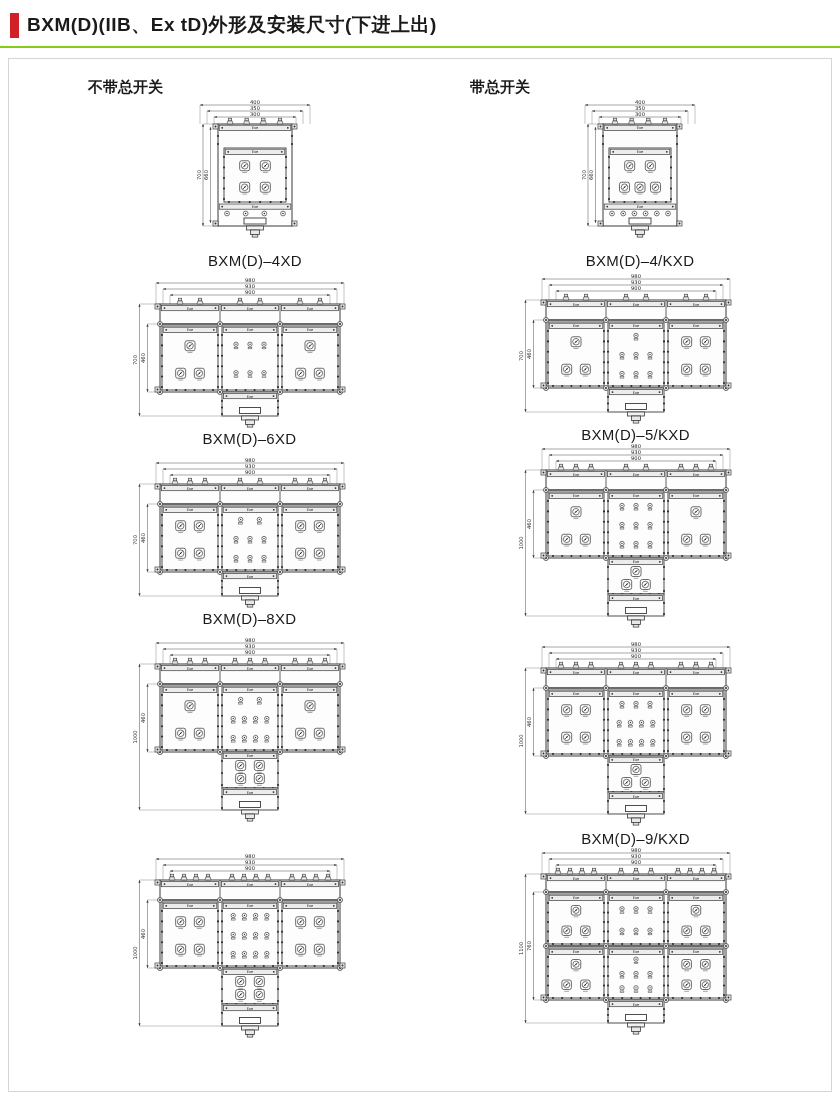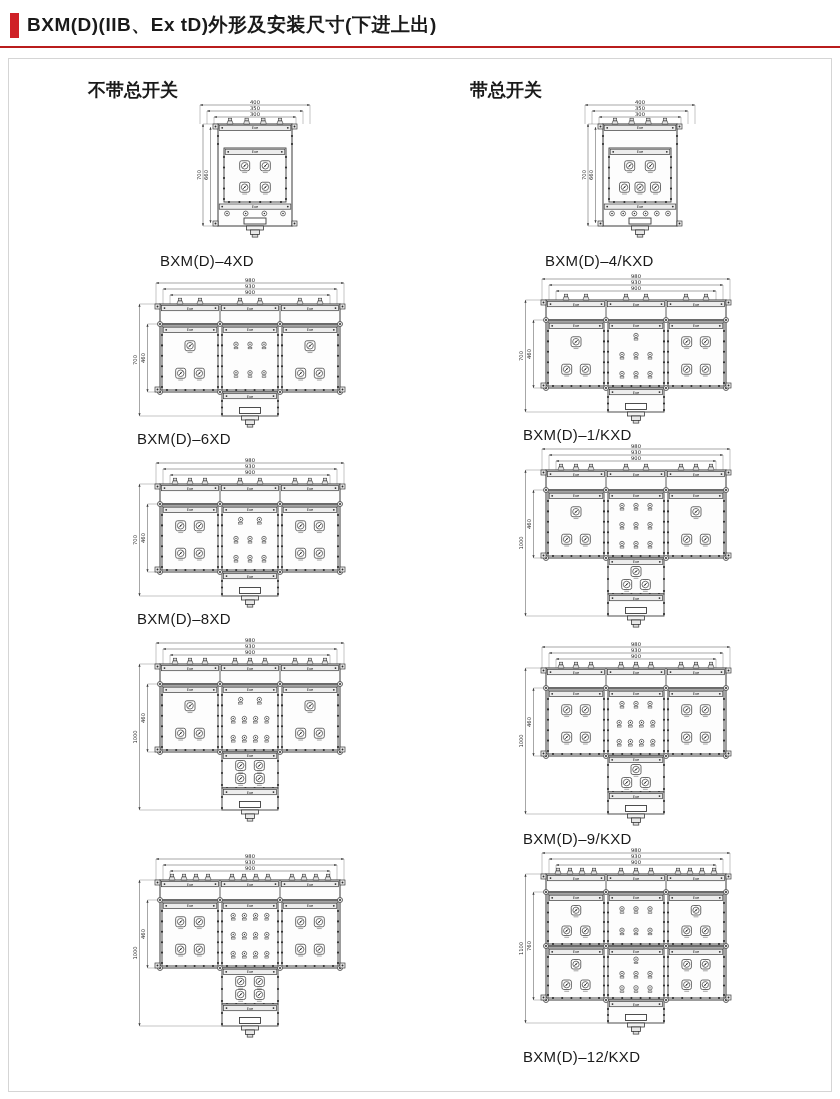--- a/index.html
+++ b/index.html
@@ -1,25 +1,25 @@
 <!DOCTYPE html>
 <html><head>
 <meta charset="utf-8">
 <style>
   html,body{margin:0;padding:0;}
   body{width:840px;height:1099px;position:relative;background:#fff;overflow:hidden;
        font-family:"Liberation Sans",sans-serif;color:#1a1a1a;}
-  .page-header{position:absolute;left:0;top:0;width:840px;height:46px;border-bottom:2px solid #b91c1c;}
+  .page-header{position:absolute;left:0;top:0;width:840px;height:46px;border-bottom:2px solid #84cc16;}
   .accent{position:absolute;left:10px;top:13px;width:9px;height:25px;background:#cf2127;}
   .page-title{position:absolute;left:27px;top:12px;font-size:19px;font-weight:bold;letter-spacing:0.5px;}
   .content-frame{position:absolute;left:8px;top:58px;width:822px;height:1032px;border:1px solid #d5d5d5;}
-  .col-header{position:absolute;font-size:18px;font-weight:bold;}
+  .col-header{position:absolute;font-size:15px;font-weight:bold;}
   .fig{position:absolute;}
   .drawing{line-height:0;}
-  .cap{width:100%;text-align:left;font-size:15px;margin-top:2px;letter-spacing:0.3px;}
+  .cap{width:100%;text-align:center;font-size:15px;margin-top:2px;letter-spacing:0.3px;}
   .wcap{transform:translateX(13px);}
 </style>
 </head>
 <body>
 
 <div class="page-header">
   <div class="accent" style="background: rgb(207, 33, 39);"></div>
   <div class="page-title">BXM(D)(IIB、Ex tD)外形及安装尺寸(下进上出)</div>
 </div>
 
@@ -1508,21 +1508,21 @@
         <rect x="216" y="28" width="5" height="5" fill="#f0f0f0" stroke="#3b3b3b" stroke-width="0.7" rx="0"></rect>
         <circle cx="218.5" cy="30.5" r="1" fill="#2c2c2c"></circle>
         <rect x="31" y="111" width="5" height="5" fill="#f0f0f0" stroke="#3b3b3b" stroke-width="0.7" rx="0"></rect>
         <circle cx="33.5" cy="113.5" r="1" fill="#2c2c2c"></circle>
         <rect x="216" y="111" width="5" height="5" fill="#f0f0f0" stroke="#3b3b3b" stroke-width="0.7" rx="0"></rect>
         <circle cx="218.5" cy="113.5" r="1" fill="#2c2c2c"></circle>
         <rect x="117.5" y="140" width="17" height="4" fill="#f2f2f2" stroke="#3b3b3b" stroke-width="0.8" rx="0"></rect>
         <rect x="121.5" y="144" width="9" height="4.5" fill="#e8e8e8" stroke="#3b3b3b" stroke-width="0.8" rx="0"></rect>
         <rect x="123.2" y="148.5" width="5.6" height="2.6" fill="#ddd" stroke="#3b3b3b" stroke-width="0.7" rx="0"></rect>
       </svg></div>
-  <div class="cap wcap">BXM(D)–1/KXD</div>
+  <div class="cap wcap">BXM(D)–5/KXD</div>
 </div>
 <div class="fig" style="left:510px;top:442px;width:225px;">
   <div class="drawing"><svg viewBox="0 0 225 188" width="225" height="188" xmlns="http://www.w3.org/2000/svg">
         <line x1="32" y1="7" x2="220" y2="7" stroke="#3b3b3b" stroke-width="0.45"></line>
         <polygon points="32,7 34.8,5.9 34.8,8.1" fill="#3b3b3b"></polygon>
         <polygon points="220,7 217.2,5.9 217.2,8.1" fill="#3b3b3b"></polygon>
         <text x="126" y="5.6" font-size="5.2" fill="#222" text-anchor="middle" font-family="DejaVu Sans, sans-serif">980</text>
         <line x1="32" y1="7" x2="32" y2="28" stroke="#3b3b3b" stroke-width="0.3"></line>
         <line x1="220" y1="7" x2="220" y2="28" stroke="#3b3b3b" stroke-width="0.3"></line>
         <line x1="39" y1="13" x2="213" y2="13" stroke="#3b3b3b" stroke-width="0.45"></line>
@@ -2400,14 +2400,13 @@
         <rect x="216" y="28" width="5" height="5" fill="#f0f0f0" stroke="#3b3b3b" stroke-width="0.7" rx="0"></rect>
         <circle cx="218.5" cy="30.5" r="1" fill="#2c2c2c"></circle>
         <rect x="31" y="149" width="5" height="5" fill="#f0f0f0" stroke="#3b3b3b" stroke-width="0.7" rx="0"></rect>
         <circle cx="33.5" cy="151.5" r="1" fill="#2c2c2c"></circle>
         <rect x="216" y="149" width="5" height="5" fill="#f0f0f0" stroke="#3b3b3b" stroke-width="0.7" rx="0"></rect>
         <circle cx="218.5" cy="151.5" r="1" fill="#2c2c2c"></circle>
         <rect x="117.5" y="177" width="17" height="4" fill="#f2f2f2" stroke="#3b3b3b" stroke-width="0.8" rx="0"></rect>
         <rect x="121.5" y="181" width="9" height="4.5" fill="#e8e8e8" stroke="#3b3b3b" stroke-width="0.8" rx="0"></rect>
         <rect x="123.2" y="185.5" width="5.6" height="2.6" fill="#ddd" stroke="#3b3b3b" stroke-width="0.7" rx="0"></rect>
       </svg></div>
-  <div class="cap wcap">BXM(D)–12/KXD</div>
 </div>
 
 </body></html>

